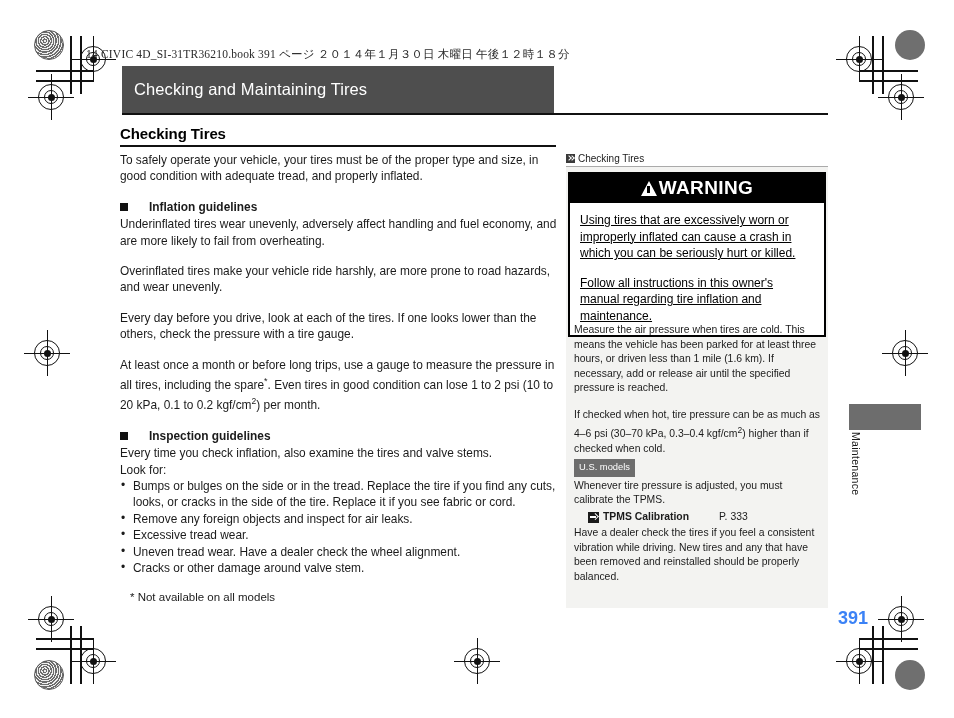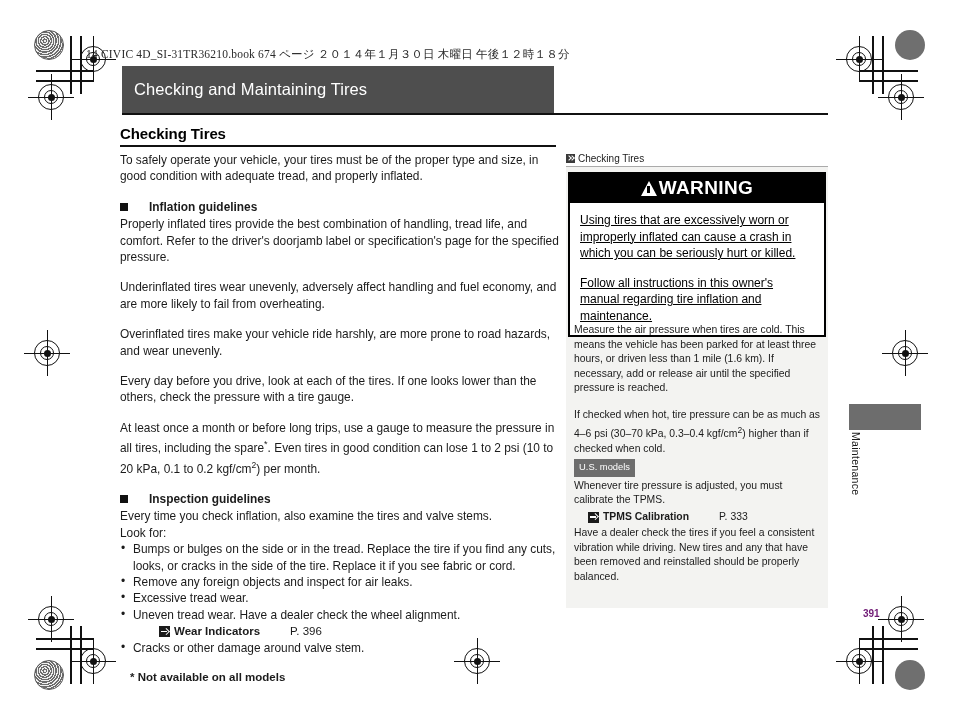--- a/index.html
+++ b/index.html
@@ -198,21 +198,20 @@
     border-right: 1.4px solid #fff;
     transform: rotate(45deg);
   }
   .xref-title { font-weight: bold; font-size: 11.5px; }
   .xref-page  { font-size: 11.5px; padding-left: 26px; }
 
   .footnote {
     margin-top: 13px;
     padding-left: 10px;
     font-size: 11.5px;
-    font-weight: bold;
   }
   .sup { font-size: 9px; vertical-align: super; }
   .sup2 { font-size: 8.5px; vertical-align: super; }
 
   
   .side-tab {
     position: absolute;
     left: 566px; top: 153px;
     display: flex;
     align-items: center;
@@ -339,24 +338,23 @@
     font-size: 10.5px;
     color: #1b1b1b;
     writing-mode: vertical-rl;
     text-orientation: mixed;
     letter-spacing: 0.3px;
   }
 
   .pageno {
     position: absolute;
     left: 838px; top: 608px;
-    font-size: 10px;
+    font-size: 18px;
     font-weight: bold;
-    color: #701a75;
-    margin-left: 25px;
+    color: #3b82f6;
   }
 </style>
 </head>
 <body>
 
 <div>
 
   <div class="cropmark mark" style="left:36px; top:36px;">
     <i style="left:0; top:34px; width:58px; height:1.5px;"></i>
     <i style="left:34px; top:0; width:1.5px; height:58px;"></i>
@@ -428,21 +426,21 @@
   <div class="crosshair mark" style="left:892px; top:340px;">
       <span class="ring"></span>
       <span class="dot"></span>
     </div>
   <div class="crosshair mark" style="left:464px; top:648px;">
       <span class="ring"></span>
       <span class="dot"></span>
     </div>
 </div>
 
-<div class="prodline">14 CIVIC 4D_SI-31TR36210.book   674 ページ   ２０１４年１月３０日   木曜日   午後１２時１８分</div>
+<div class="prodline">14 CIVIC 4D_SI-31TR36210.book   391 ページ   ２０１４年１月３０日   木曜日   午後１２時１８分</div>
 
 <div class="page">
 
   <div class="title-bar">
     <span class="title-text">Checking and Maintaining Tires</span>
   </div>
   <div class="title-rule"></div>
 
   <div class="section-head">
     <div class="h">Checking Tires</div>
@@ -450,45 +448,37 @@
   </div>
 
   <div class="body-col">
 
     <p>To safely operate your vehicle, your tires must be of the proper type and size, in good condition with adequate tread, and properly inflated.</p>
 
     <div class="subhead">
       <span class="sq"></span>
       <span>Inflation guidelines</span>
     </div>
-    <p>Properly inflated tires provide the best combination of handling, tread life, and comfort. Refer to the driver's doorjamb label or specification's page for the specified pressure.</p>
     <p>Underinflated tires wear unevenly, adversely affect handling and fuel economy, and are more likely to fail from overheating.</p>
     <p>Overinflated tires make your vehicle ride harshly, are more prone to road hazards, and wear unevenly.</p>
     <p>Every day before you drive, look at each of the tires. If one looks lower than the others, check the pressure with a tire gauge.</p>
     <p><span>At least once a month or before long trips, use a gauge to measure the pressure in all tires, including the spare</span><span class="sup">*</span><span>. Even tires in good condition can lose 1 to 2 psi (10 to 20 kPa, 0.1 to 0.2 kgf/cm</span><span class="sup2">2</span><span>) per month.</span></p>
 
     <div class="subhead">
       <span class="sq"></span>
       <span>Inspection guidelines</span>
     </div>
     <p class="tight">Every time you check inflation, also examine the tires and valve stems.</p>
     <p class="tight">Look for:</p>
 
     <ul class="checks">
       <li>Bumps or bulges on the side or in the tread. Replace the tire if you find any cuts, looks, or cracks in the side of the tire. Replace it if you see fabric or cord.</li>
       <li>Remove any foreign objects and inspect for air leaks.</li>
       <li>Excessive tread wear.</li>
       <li>Uneven tread wear. Have a dealer check the wheel alignment.</li>
-      <li class="noBullet">
-        <span class="xref">
-          <span class="xref-icon"></span>
-          <span class="xref-title">Wear Indicators</span>
-          <span class="xref-page">P. 396</span>
-        </span>
-      </li>
       <li>Cracks or other damage around valve stem.</li>
     </ul>
 
     <div class="footnote">* Not available on all models</div>
   </div>
 
   <div class="side-panel"></div>
 
   <div class="side-tab">
     <span class="side-tab-icon"></span>

